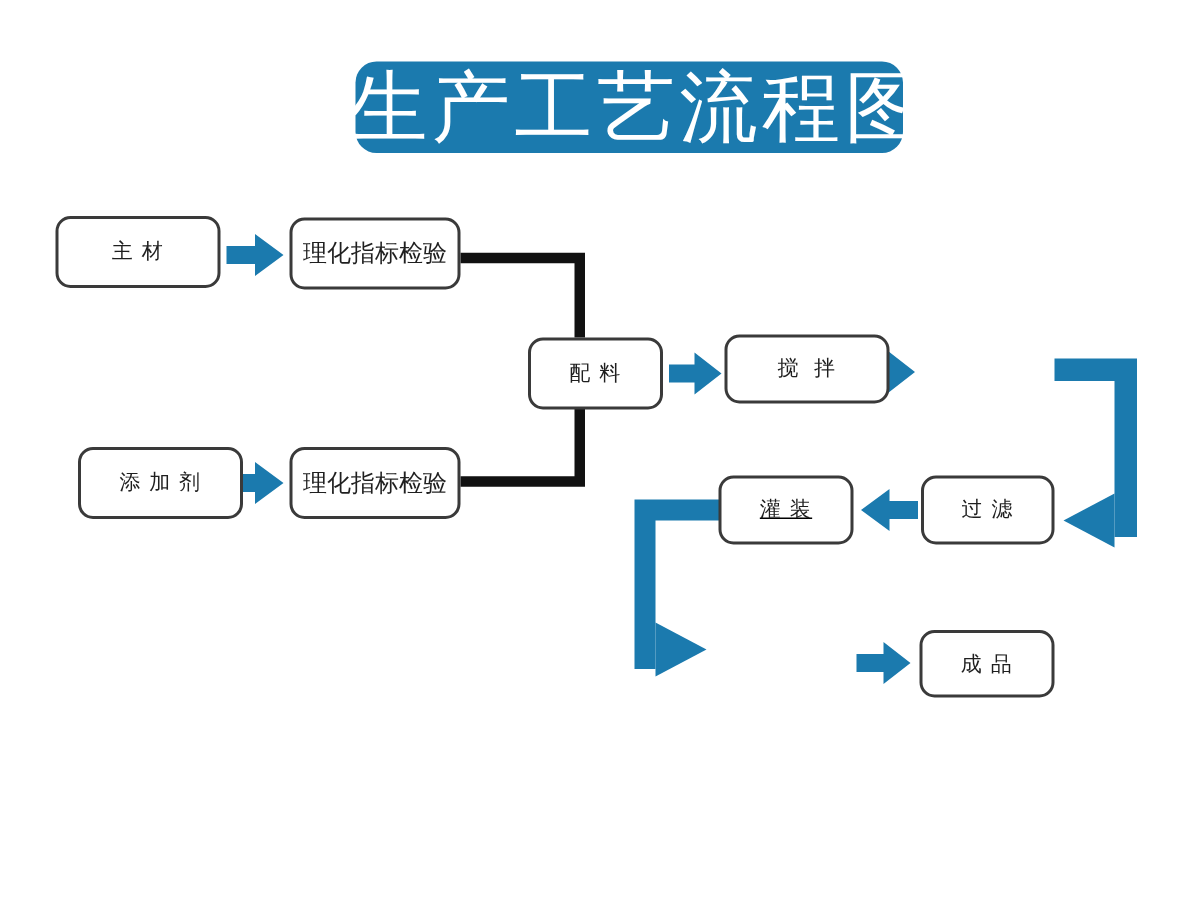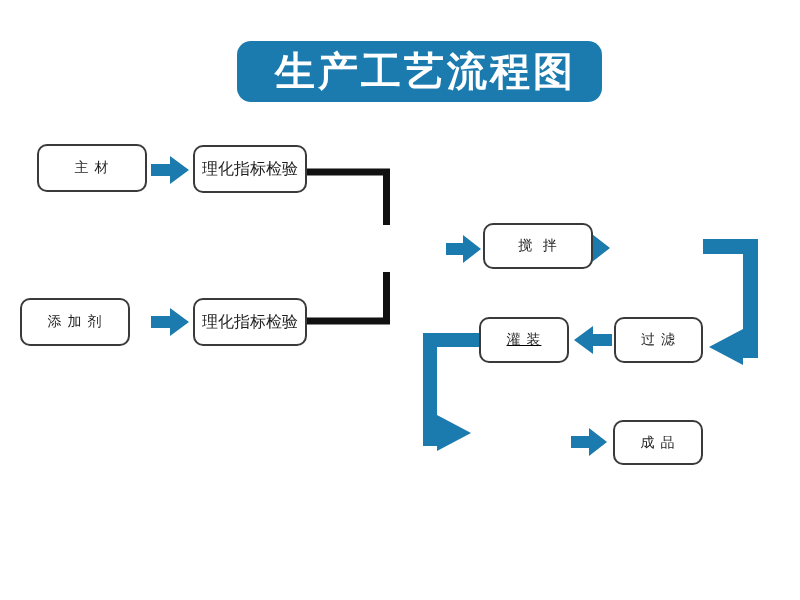--- a/index.html
+++ b/index.html
@@ -15,21 +15,21 @@
   }
   .layer{position:absolute;left:0;top:0;}
   .title-banner{
     position:absolute;left:237px;top:41px;width:365px;height:61px;
     background:var(--accent,#1b7aae);
     border-radius:14px;
     display:flex;align-items:center;justify-content:center;
   }
   .title-text{
     color:var(--title-text,#fff);
-    font-size:40px;font-weight:bold;letter-spacing:3px;
+    font-size:52px;font-weight:normal;letter-spacing:3px;
     white-space:nowrap;
     margin-left:12px;
   }
   .node{
     position:absolute;box-sizing:border-box;
     background:#ffffff;
     border:2px solid var(--node-border,#3a3a3a);
     border-radius:10px;
     display:flex;align-items:center;justify-content:center;
   }
@@ -71,28 +71,31 @@
   </div>
 
   <div class="node" style="left:37px;top:144px;width:110px;height:48px;">
     <span class="node-label">主 材</span>
   </div>
 
   <div class="node" style="left:193px;top:145px;width:114px;height:48px;">
     <span class="node-label small">理化指标检验</span>
   </div>
 
-  <div class="node" style="left:20px;top:298px;width:110px;height:48px;">
+  <div class="node" style="left:52px;top:298px;width:110px;height:48px;">
     <span class="node-label">添 加 剂</span>
   </div>
 
   <div class="node" style="left:193px;top:298px;width:114px;height:48px;">
     <span class="node-label small">理化指标检验</span>
   </div>
 
+  <div class="node" style="left:352px;top:225px;width:90px;height:48px;">
+    <span class="node-label">配 料</span>
+  </div>
 
   <div class="node" style="left:483px;top:223px;width:110px;height:46px;font-family:Liberation Mono, monospace;">
     <span class="node-label">搅 拌</span>
   </div>
 
 
   <div class="node" style="left:614px;top:317px;width:89px;height:46px;">
     <span class="node-label">过 滤</span>
   </div>
 

